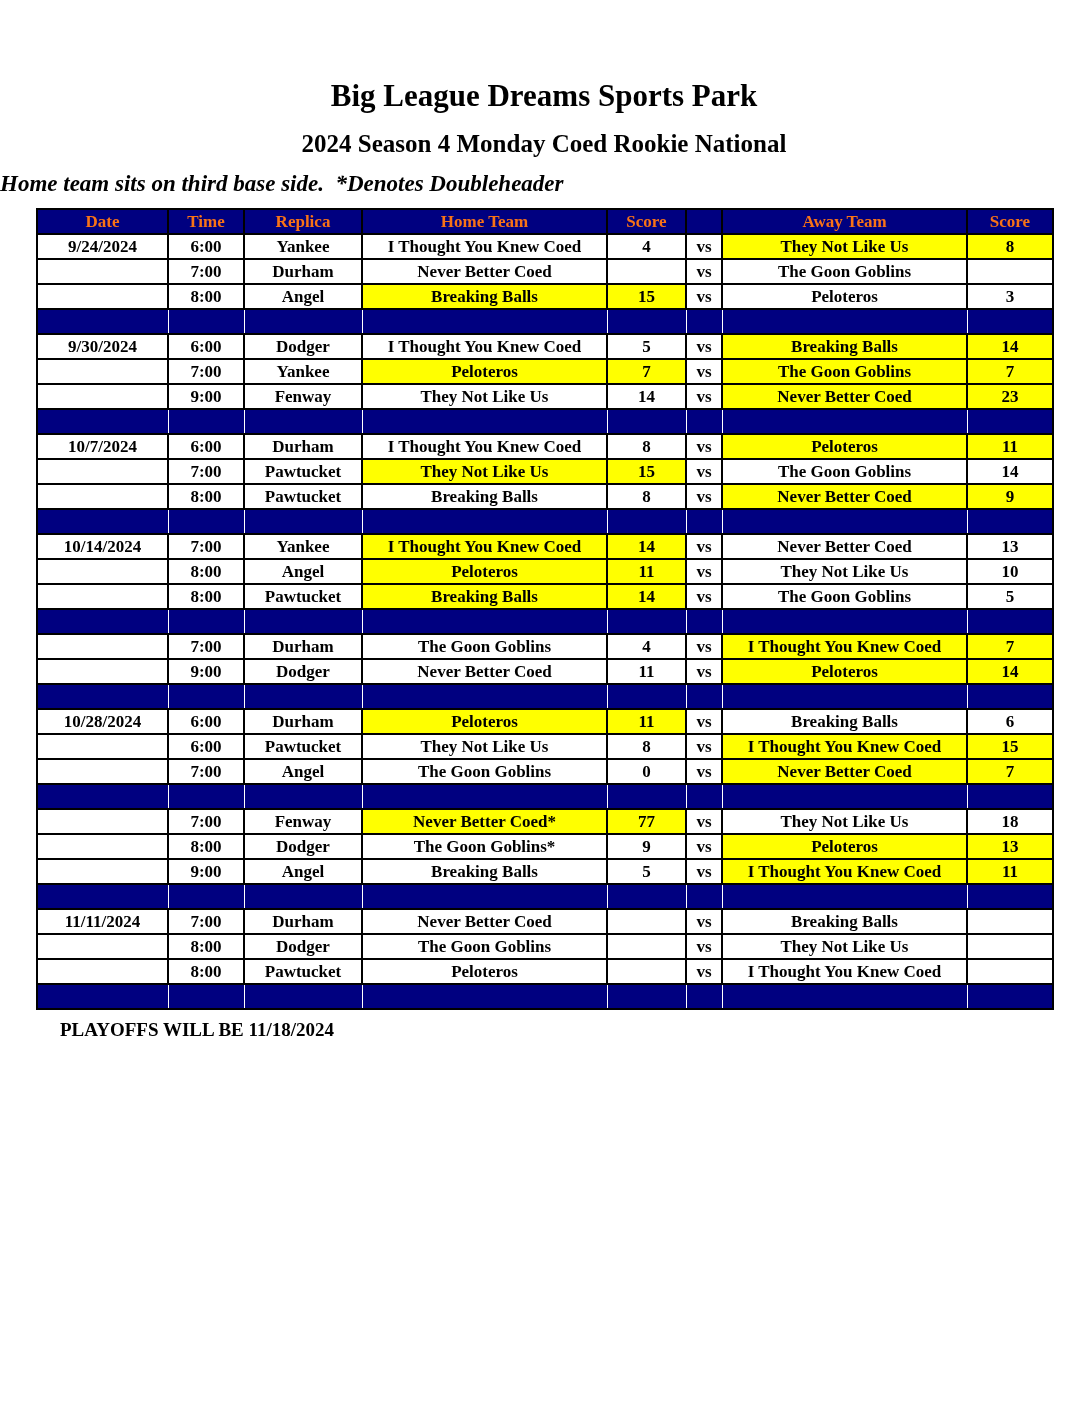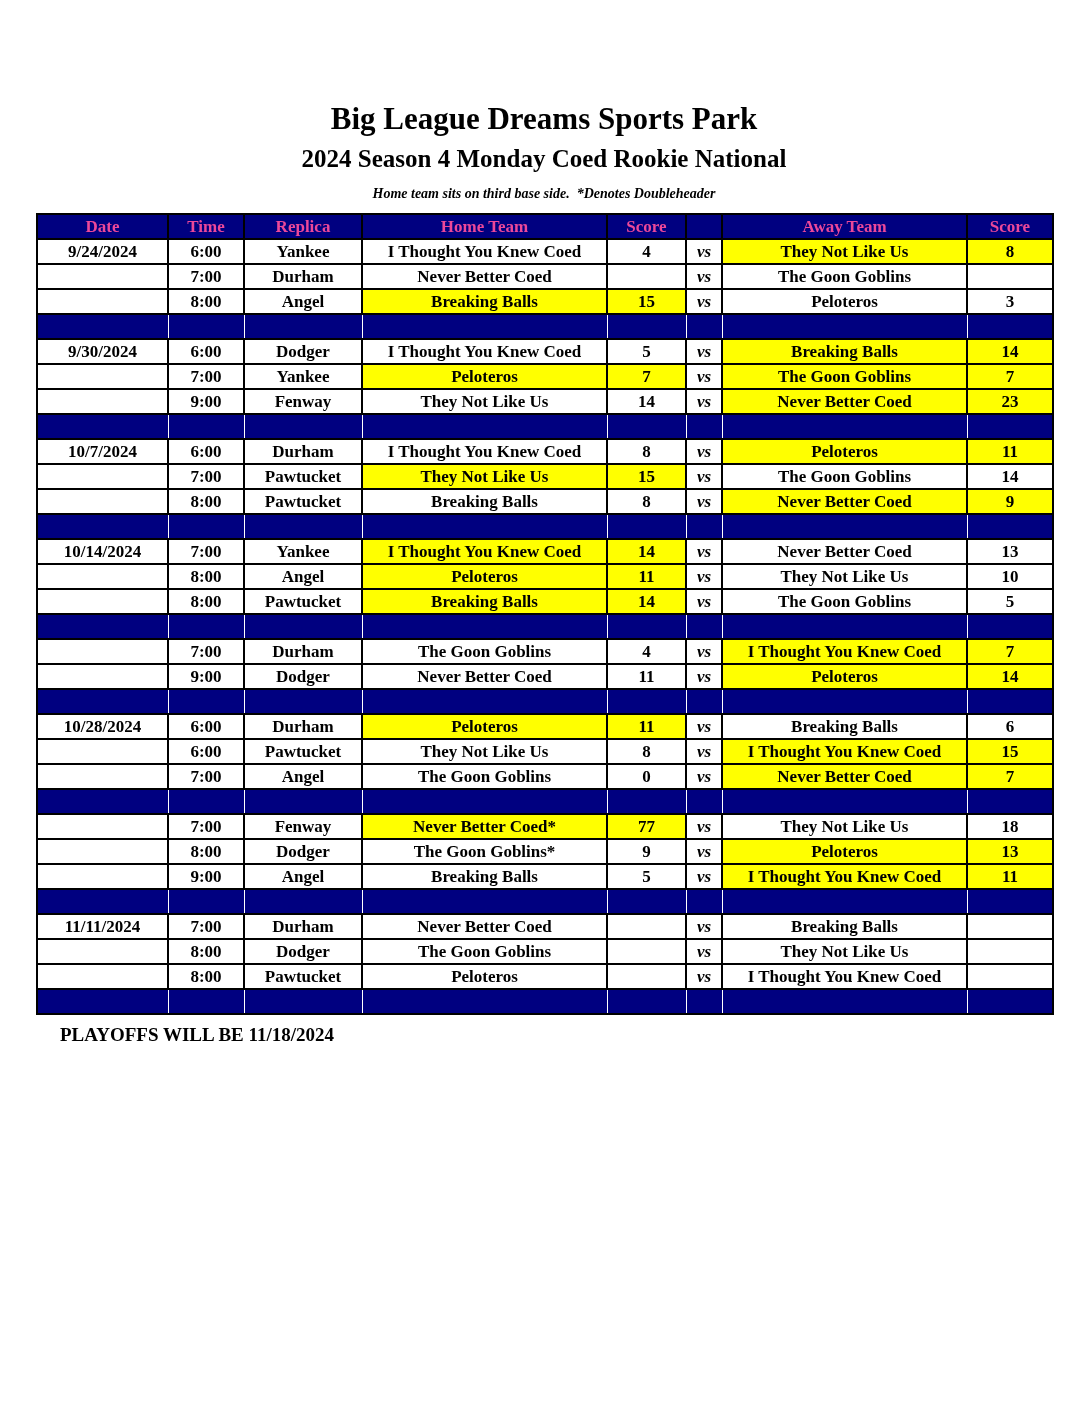--- a/index.html
+++ b/index.html
@@ -4,36 +4,36 @@
 <style>
   html, body { margin: 0; padding: 0; background: #fff; }
   body {
     width: 1088px; height: 1408px;
     font-family: "Liberation Serif", serif;
     color: #000;
   }
   .page { position: relative; width: 1088px; height: 1408px; background: #fff; overflow: hidden; }
 
   .title {
-    padding-top: 101px;
+    padding-top: 78px;
     text-align: center;
     font-size: 31px;
     font-weight: bold;
     letter-spacing: 0px;
   }
   .subtitle {
-    margin-top: 8px;
+    margin-top: 16px;
     text-align: center;
     font-size: 25px;
     font-weight: bold;
   }
   .tagline {
     margin-top: 13px;
-    text-align: center;
-    font-size: 14px;
+    text-align: left;
+    font-size: 23px;
     font-weight: bold;
     font-style: italic;
     white-space: pre;
   }
 
   table.schedule {
     margin: 11px 0 0 36px;
     border-collapse: collapse;
     table-layout: fixed;
     width: 1016px;
@@ -45,24 +45,24 @@
     text-align: center;
     vertical-align: middle;
     font-size: 17px;
     font-weight: bold;
     line-height: 23px;
     overflow: hidden;
     white-space: nowrap;
   }
   table.schedule th {
     background: #000080;
-    color: #ec4899;
+    color: #f97316;
   }
   td.hl { background: #FFFF00; }
-  td.vs-cell { font-style: italic; font-size: 15px; }
+  td.vs-cell { font-size: 15px; }
 
   tr.filler td {
     background: #000080;
     border-top: 2px solid #000;
     border-bottom: 2px solid #000;
     border-left: 1px solid #fff;
     border-right: 1px solid #fff;
   }
   tr.filler td:first-child { border-left: 2px solid #000; }
   tr.filler td:last-child { border-right: 2px solid #000; }

